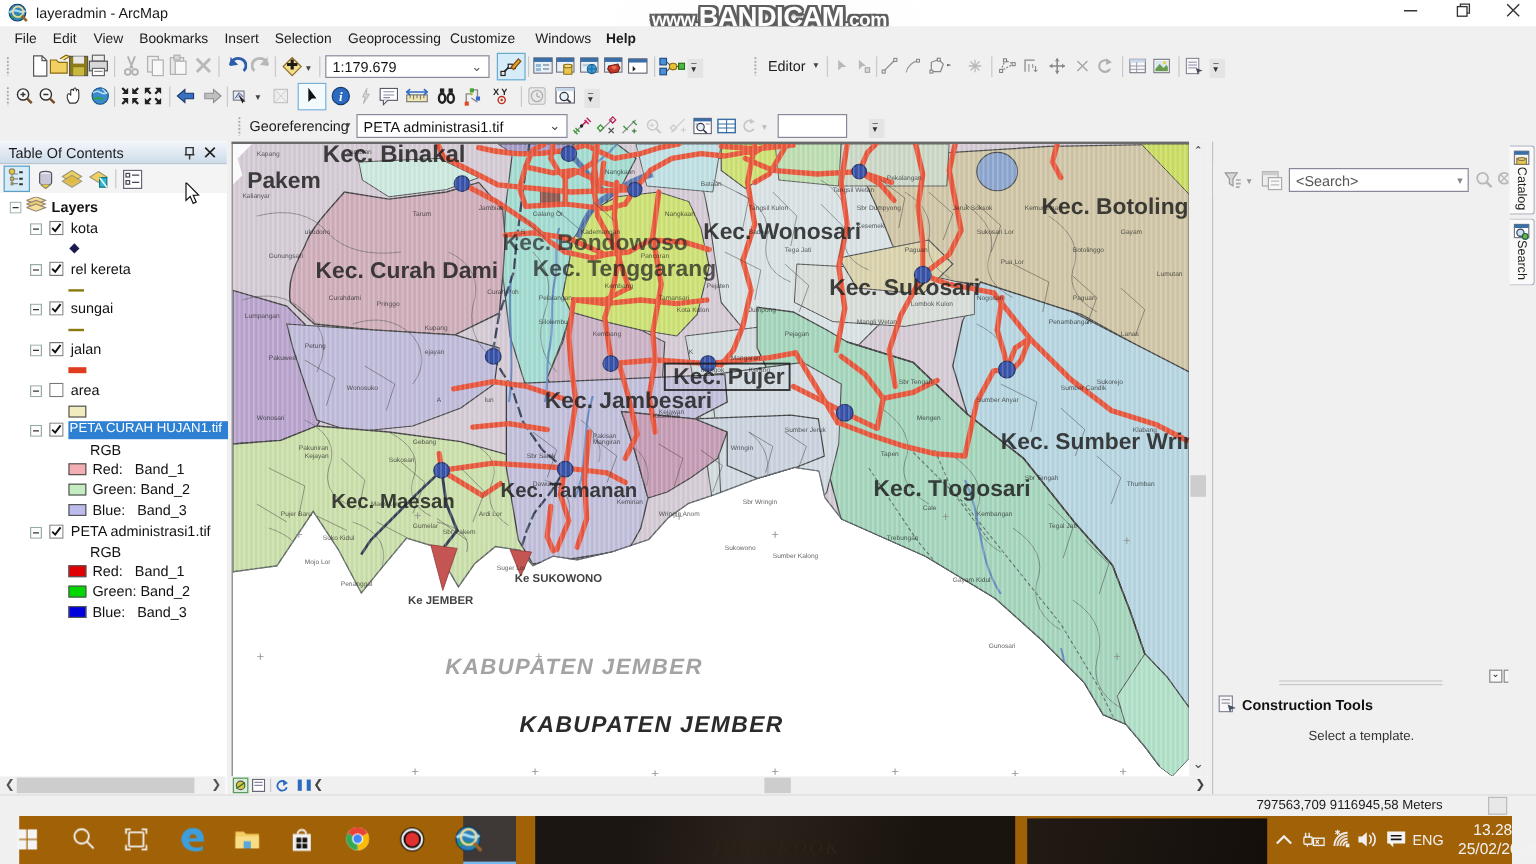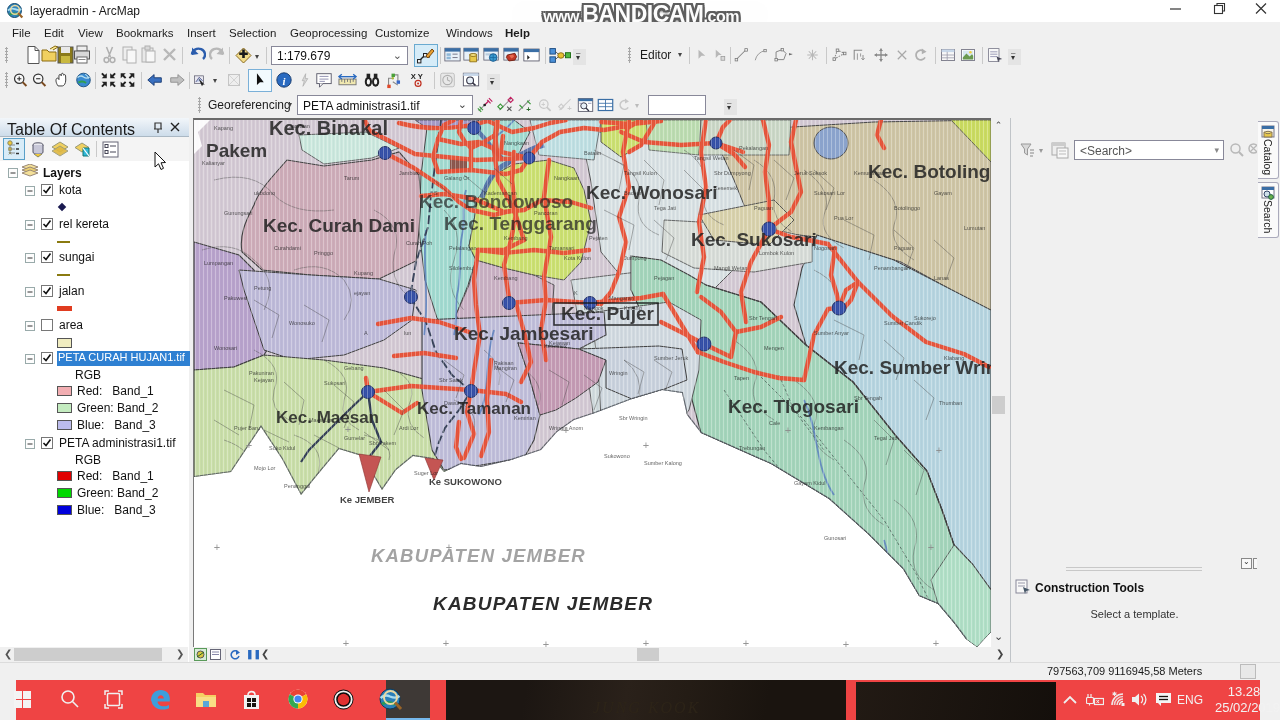--- a/index.html
+++ b/index.html
@@ -428,21 +428,21 @@
   <div class="dd" style="left:635px;top:8px;color:#bbb;">▾</div>
   <div class="combo" style="left:648px;top:2px;width:58px;height:20px;"></div>
   <div class="abs" style="left:724px;top:6px;width:13px;height:16px;background:#e4e4e4;">
       <span class="abs" style="left:3px;top:4px;font-size:8px;color:#333;">▾</span>
       <span class="abs" style="left:3px;top:-1px;font-size:8px;color:#333;">–</span>
     </div>
 </div>
 
 <div class="abs" id="toc" style="left:0;top:118px;width:189px;height:544px;background:#fff;">
   <div class="abs" style="left:0;top:0;width:189px;height:19px;background:linear-gradient(#f2f6fa,#cddcea);border-bottom:1px solid #aab8c4;">
-    <span class="abs" style="left:7px;top:3px;font-size:16px;color:#1a1a1a;">Table Of Contents</span>
+    <span class="abs" style="left:7px;top:3px;font-size:12px;color:#1a1a1a;">Table Of Contents</span>
     <svg class="abs" style="left:151px;top:3px" width="14" height="14" viewBox="0 0 14 14">
         <path d="M4,2 L10,2 L10,8 L4,8 Z M7,8 L7,12 M3,8 L11,8" stroke="#333" fill="none" stroke-width="1.2"></path>
       </svg>
     <svg class="abs" style="left:169px;top:3px" width="12" height="12" viewBox="0 0 12 12">
         <path d="M2,2 L10,10 M10,2 L2,10" stroke="#222" stroke-width="1.4"></path>
       </svg>
   </div>
   <div class="abs" style="left:0;top:19px;width:189px;height:24px;background:#f4f4f4;">
     <div class="abs" style="left:3px;top:1px;width:22px;height:22px;background:#d8ecf8;border:1px solid #5aa0c8;"></div>
     <svg class="abs" style="left:6px;top:3px" width="17" height="17" viewBox="0 0 17 17">
@@ -1037,21 +1037,21 @@
       </svg>
     <div style="position:absolute;left:4px;top:17px;font-size:10.5px;color:#222;writing-mode:vertical-rl;">Search</div>
   </div>
 </div>
 
 <div class="abs" style="left:0;top:662px;width:1280px;height:18px;background:#f0f0f0;border-top:1px solid #dcdcdc;">
   <div class="abs" style="left:1047px;top:2px;font-size:11px;color:#1a1a1a;">797563,709  9116945,58 Meters</div>
   <div class="abs" style="left:1240px;top:1px;width:16px;height:15px;border:1px solid #bbb;background:#e8e8e8;"></div>
 </div>
 
-<div class="abs" id="taskbar" style="left:16px;top:680px;width:1244px;height:40px;background:#ef4444;">
+<div class="abs" id="taskbar" style="left:16px;top:680px;width:1244px;height:40px;background:#a16207;">
   <div class="abs" style="left:430px;top:0;width:400px;height:40px;background:linear-gradient(100deg,#1c1612 20%,#2a211a 45%,#241c15 60%,#1a140f 80%);"></div>
   <div class="abs" style="left:577px;top:19px;font-size:16px;font-style:italic;color:#2e2518;font-family:'Liberation Serif',serif;letter-spacing:2px;opacity:0.85;">JUNG KOOK</div>
   <div class="abs" style="left:840px;top:2px;width:200px;height:38px;background:linear-gradient(100deg,#221a14,#140f0b);"></div>
 
   <svg class="abs" style="left:14px;top:691px;position:fixed" width="17" height="17" viewBox="0 0 17 17">
       <g fill="#f4f4f4">
         <rect x="0" y="0" width="8" height="8"></rect>
         <rect x="9" y="0" width="8" height="8"></rect>
         <rect x="0" y="9" width="8" height="8"></rect>
         <rect x="9" y="9" width="8" height="8"></rect>

